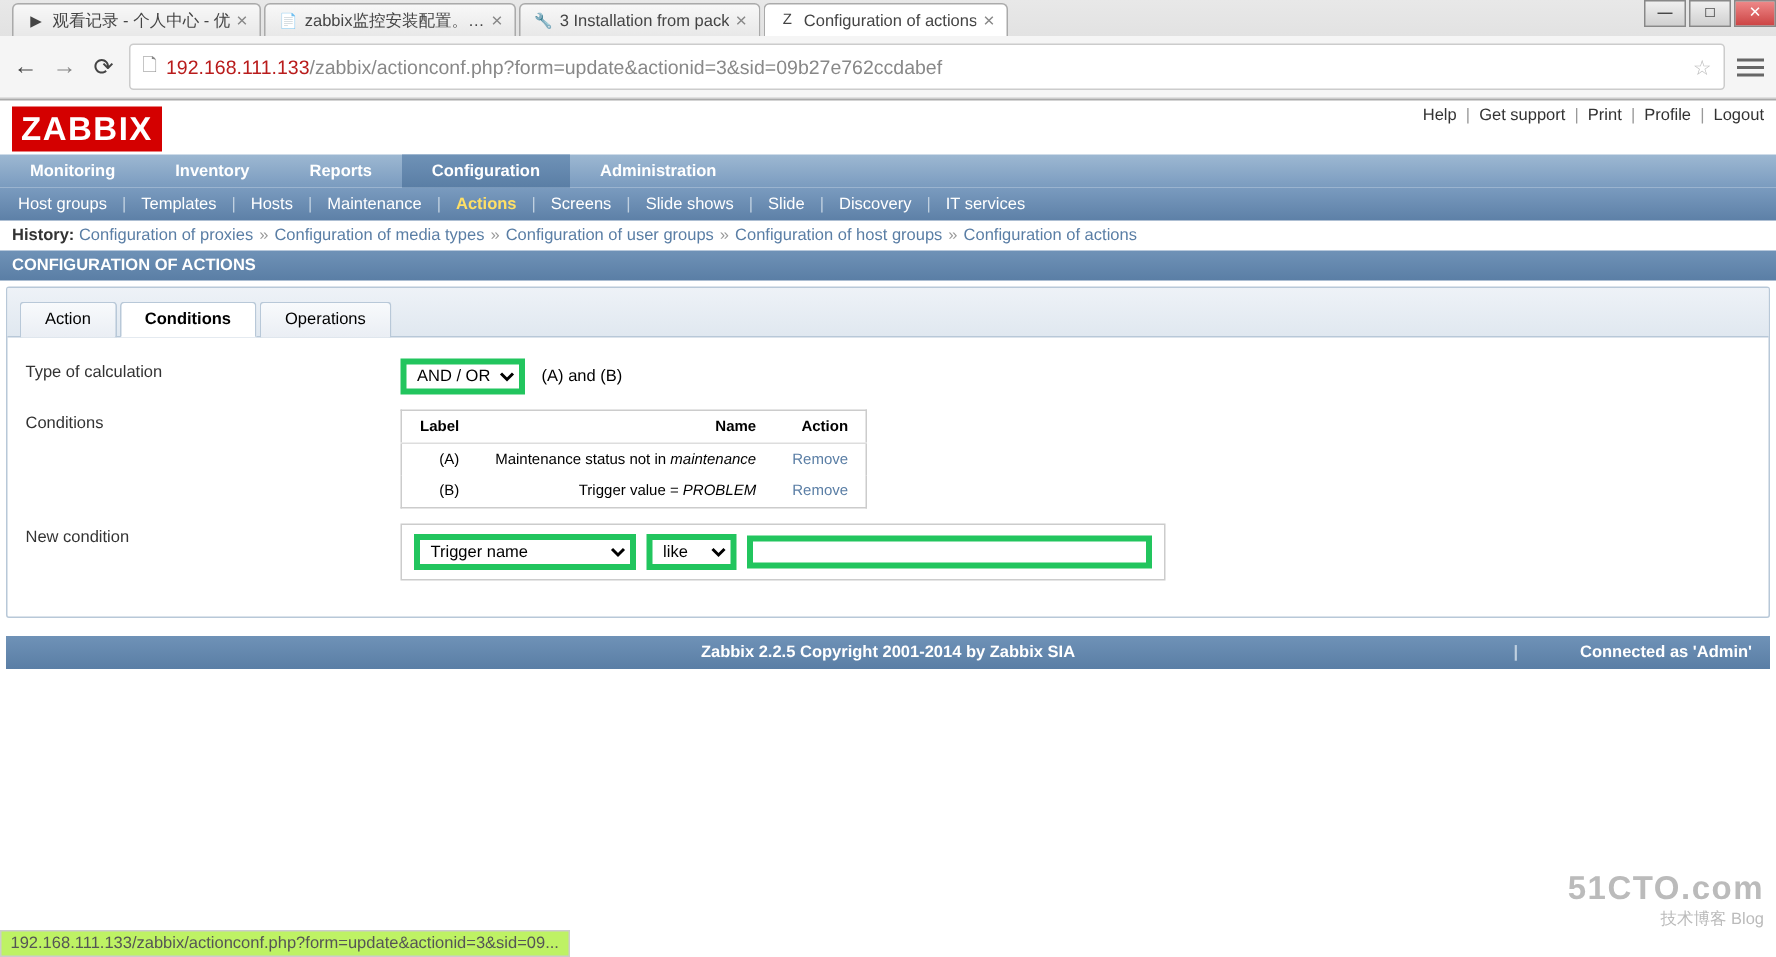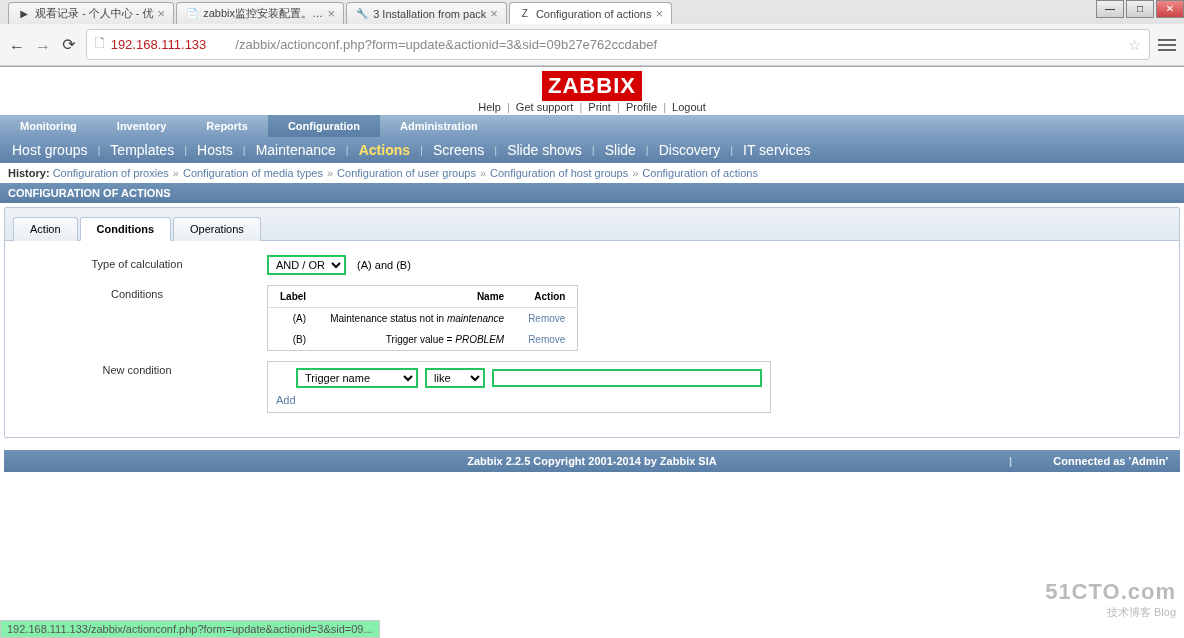--- a/index.html
+++ b/index.html
@@ -17,40 +17,40 @@
     .win-btn { width: 28px; height: 18px; border: 1px solid #888; margin-left: 2px; text-align: center; font-size: 10px; line-height: 16px; background: linear-gradient(#f0f0f0,#d0d0d0); }
     .win-btn.close { background: linear-gradient(#e88,#c44); color: #fff; }
     
     .addr-row { display: flex; align-items: center; padding: 5px 8px; gap: 8px; background: #f5f5f5; border-bottom: 1px solid #ccc; }
     .nav-btn { width: 18px; height: 18px; color: #888; display: inline-flex; align-items: center; justify-content: center; cursor: pointer; font-size: 16px; }
     .nav-btn.active { color: #444; }
     .addr-bar { flex: 1; border: 1px solid #ccc; border-radius: 3px; padding: 4px 8px; font-size: 13px; display: flex; align-items: center; gap: 6px; background: #fff; }
     .addr-icon { color: #888; font-size: 12px; }
     .addr-text { flex: 1; color: #333; }
     .addr-text .host { color: #b91c1c; }
-    .addr-text .path { color: #888; margin-left: 29px; }
+    .addr-text .path { color: #888; }
     .star-icon { color: #bbb; font-size: 14px; }
     .menu-icon { width: 18px; height: 18px; display: flex; flex-direction: column; justify-content: center; gap: 3px; cursor: pointer; }
     .menu-icon span { height: 2px; background: #666; }
     
     
-    .zbx-top { display: flex; justify-content: space-between; align-items: center; padding: 4px 8px 2px; flex-direction: column; }
+    .zbx-top { display: flex; justify-content: space-between; align-items: flex-start; padding: 4px 8px 2px; }
     .zbx-logo { background: #d40000; color: #fff; font-size: 22px; font-weight: bold; padding: 2px 6px; letter-spacing: 1px; font-family: Arial; }
     .top-links { font-size: 11px; color: #333; }
     .top-links a { color: #333; text-decoration: none; }
     .top-links .sep { color: #999; margin: 0 3px; }
     
     
     .main-nav { background: linear-gradient(#9db8d2, #7a9bbf); display: flex; }
     .main-nav-item { padding: 5px 20px; color: #fff; font-weight: bold; font-size: 11px; cursor: pointer; }
     .main-nav-item.active { background: linear-gradient(#6f92b7, #5a7ea5); }
     
     
     .sub-nav { background: linear-gradient(#7a9bbf, #5d80a7); display: flex; align-items: center; padding: 4px 8px; }
-    .sub-nav-item { color: #fff; font-size: 14px; cursor: pointer; padding: 1px 4px; }
+    .sub-nav-item { color: #fff; font-size: 11px; cursor: pointer; padding: 1px 4px; }
     .sub-nav-item.active { color: #ffe066; font-weight: bold; }
     .sub-nav .nsep { color: #c0d0e0; margin: 0 6px; }
     .sub-search { margin-left: auto; display: flex; gap: 4px; }
     .sub-search input { width: 140px; font-size: 11px; padding: 2px 4px; border: 1px solid #aaa; }
     .sub-search button { font-size: 11px; padding: 2px 10px; background: linear-gradient(#fff,#e0e0e0); border: 1px solid #888; cursor: pointer; }
     
     
     .history { padding: 4px 8px; font-size: 11px; color: #555; }
     .history a { color: #5a7ea5; text-decoration: none; }
     .history .hsep { color: #999; margin: 0 4px; }
@@ -64,53 +64,53 @@
     .box { border: 1px solid #b8c8d8; border-radius: 2px; background: #fff; margin-bottom: 12px; }
     
     
     .form-tabs { display: flex; padding: 8px 8px 0; border-bottom: 1px solid #b8c8d8; gap: 2px; background: linear-gradient(#eef2f7,#e0e8f0); }
     .form-tab { padding: 5px 16px; border: 1px solid #b8c8d8; border-bottom: none; border-radius: 3px 3px 0 0; background: linear-gradient(#f8fafc,#eaeef4); font-size: 11px; cursor: pointer; position: relative; top: 1px; }
     .form-tab.active { background: #fff; font-weight: bold; border-bottom: 1px solid #fff; }
     
     
     .form-body { padding: 14px 12px; }
     .form-row { display: flex; align-items: flex-start; margin-bottom: 10px; }
-    .form-label { width: 250px; text-align: center; padding-right: 10px; padding-top: 3px; font-size: 11px; color: #333; }
+    .form-label { width: 250px; text-align: left; padding-right: 10px; padding-top: 3px; font-size: 11px; color: #333; }
     .form-field { flex: 1; }
-    .form-field select, .form-field input[type=text] { font-size: 11px; padding: 1px 3px; border: 2px solid #22c55e; background: #fff; }
+    .form-field select, .form-field input[type=text] { font-size: 11px; padding: 1px 3px; border: 4px solid #22c55e; background: #fff; }
     .calc-result { margin-left: 8px; font-size: 11px; }
     
     
     .cond-table { border: 1px solid #ccc; border-collapse: collapse; }
     .cond-table th, .cond-table td { padding: 5px 12px; font-size: 10px; text-align: right; }
     .cond-table th { font-weight: bold; border-bottom: 1px solid #ddd; }
     .cond-table tbody tr:first-child td { border-bottom: none; }
     .cond-table em { font-style: italic; }
     .link-action { color: #5a7ea5; cursor: pointer; }
     
     
     .newcond-box { border: 1px solid #ccc; padding: 6px 8px; display: inline-block; min-width: 485px; }
     .newcond-box select { margin-right: 4px; }
-    .newcond-box select.wide { width: 122px; margin-left: 20px; }
+    .newcond-box select.wide { width: 148px; }
     .newcond-box select.narrow { width: 60px; }
     .newcond-box input[type=text] { width: 270px; }
     .add-row { margin-top: 6px; }
     
     
     .action-buttons { padding: 4px 0 4px 200px; }
     .action-buttons button { font-size: 11px; padding: 3px 14px; margin-right: 6px; background: linear-gradient(#fff,#e8e8e8); border: 1px solid #999; border-radius: 2px; cursor: pointer; }
     .action-buttons button.primary { background: linear-gradient(#fffbe0,#ffe8a0); }
     
     
     .footer { background: linear-gradient(#6f92b7, #5a7ea5); color: #fff; font-weight: bold; font-size: 11px; padding: 5px 10px; display: flex; justify-content: center; position: relative; }
     .footer .connected { position: absolute; right: 12px; }
     .footer .fsep { position: absolute; right: 168px; color: #c0d0e0; }
     
     
-    .status-bar { position: fixed; bottom: 0; left: 0; background: #86efac; border: 1px solid #ccc; padding: 2px 6px; font-size: 11px; color: #555; }
+    .status-bar { position: fixed; bottom: 0; left: 0; background: #bef264; border: 1px solid #ccc; padding: 2px 6px; font-size: 11px; color: #555; }
     
     
     .watermark { position: fixed; bottom: 18px; right: 8px; text-align: right; color: #bbb; font-family: Arial; pointer-events: none; }
     .watermark .big { font-size: 22px; font-weight: bold; letter-spacing: 1px; }
     .watermark .small { font-size: 11px; }
   </style>
 </head>
 <body>
 
 <div class="browser-chrome">
@@ -254,23 +254,20 @@
 
       <div class="form-row">
         <div class="form-label">New condition</div>
         <div class="form-field">
           <div class="newcond-box">
             <div>
               <select class="wide"><option>Trigger name</option></select>
               <select class="narrow"><option>like</option></select>
               <input type="text" value="" style="">
             </div>
-            <div class="add-row">
-              <span class="link-action">Add</span>
-            </div>
           </div>
         </div>
       </div>
 
     </div>
   </div>
 
 
   <div class="footer">
     <span>Zabbix 2.2.5 Copyright 2001-2014 by Zabbix SIA</span>

